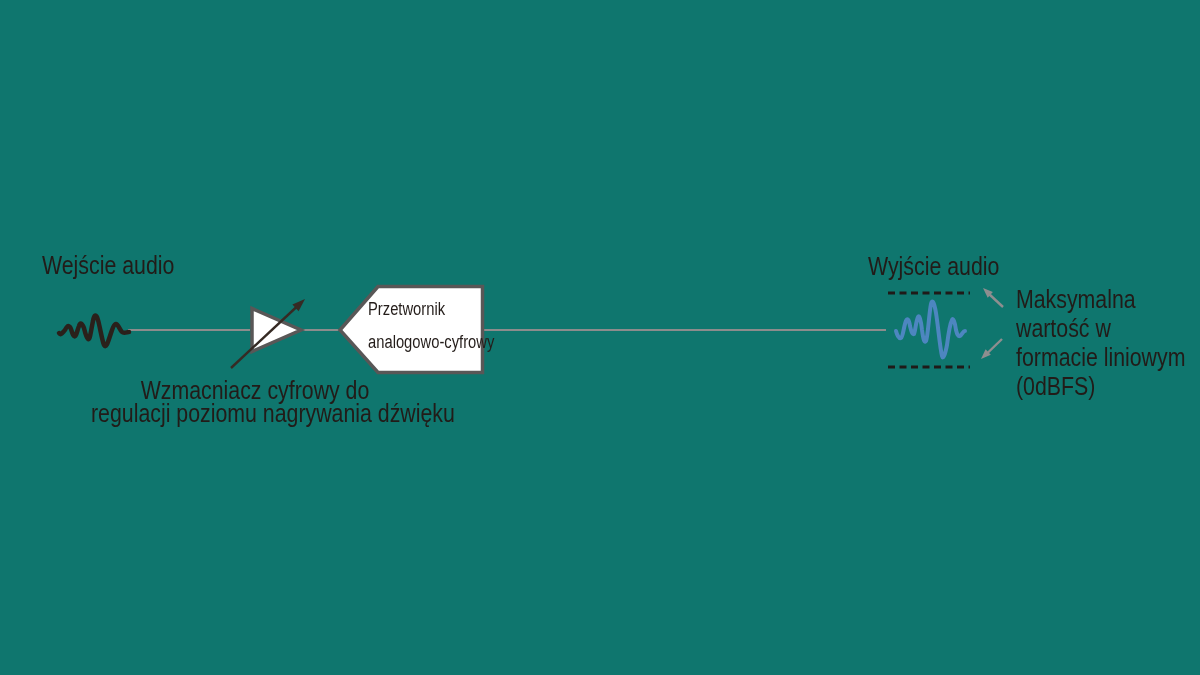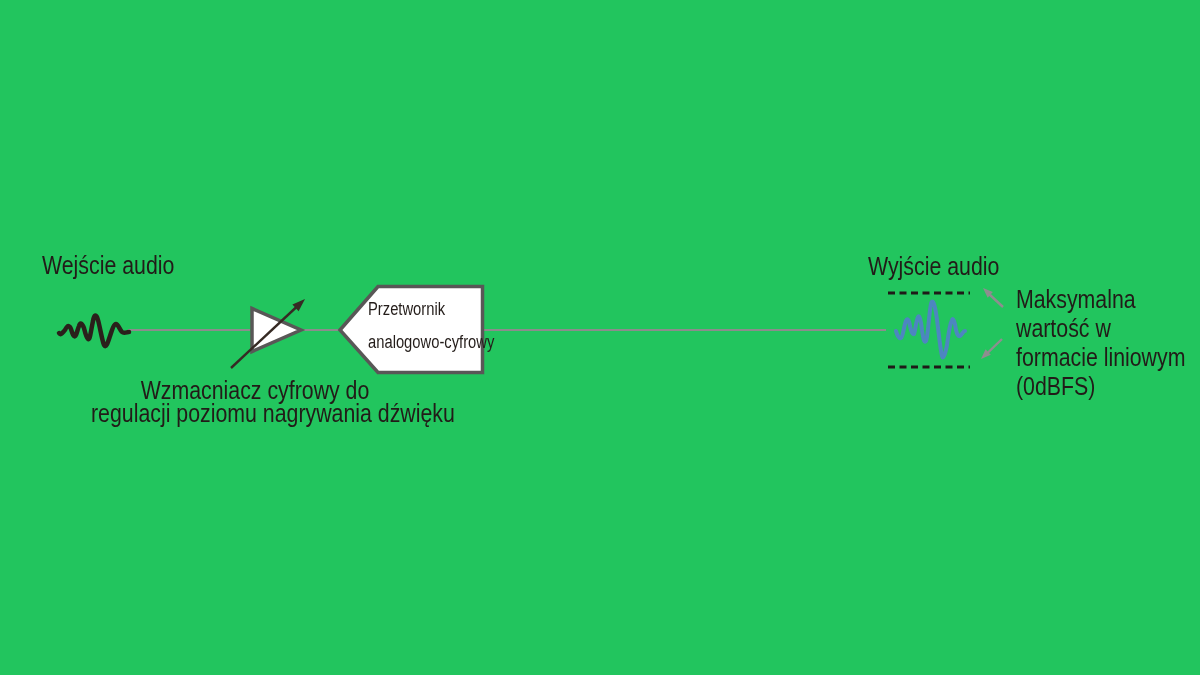--- a/index.html
+++ b/index.html
@@ -1,19 +1,19 @@
 <!DOCTYPE html>
 <html><head>
 <meta charset="utf-8">
 <style>
   html,body{margin:0;padding:0;}
   .canvas{
     position:relative;
     width:1200px;height:675px;
-    background:#22c55e;
+    background:#0f766e;
     overflow:hidden;
     font-family:"Liberation Sans",sans-serif;
   }
   .txt{
     position:absolute;
     color:#221b18;
     white-space:nowrap;
     transform:scaleX(0.82);
     transform-origin:0 0;
     font-size:26px;

